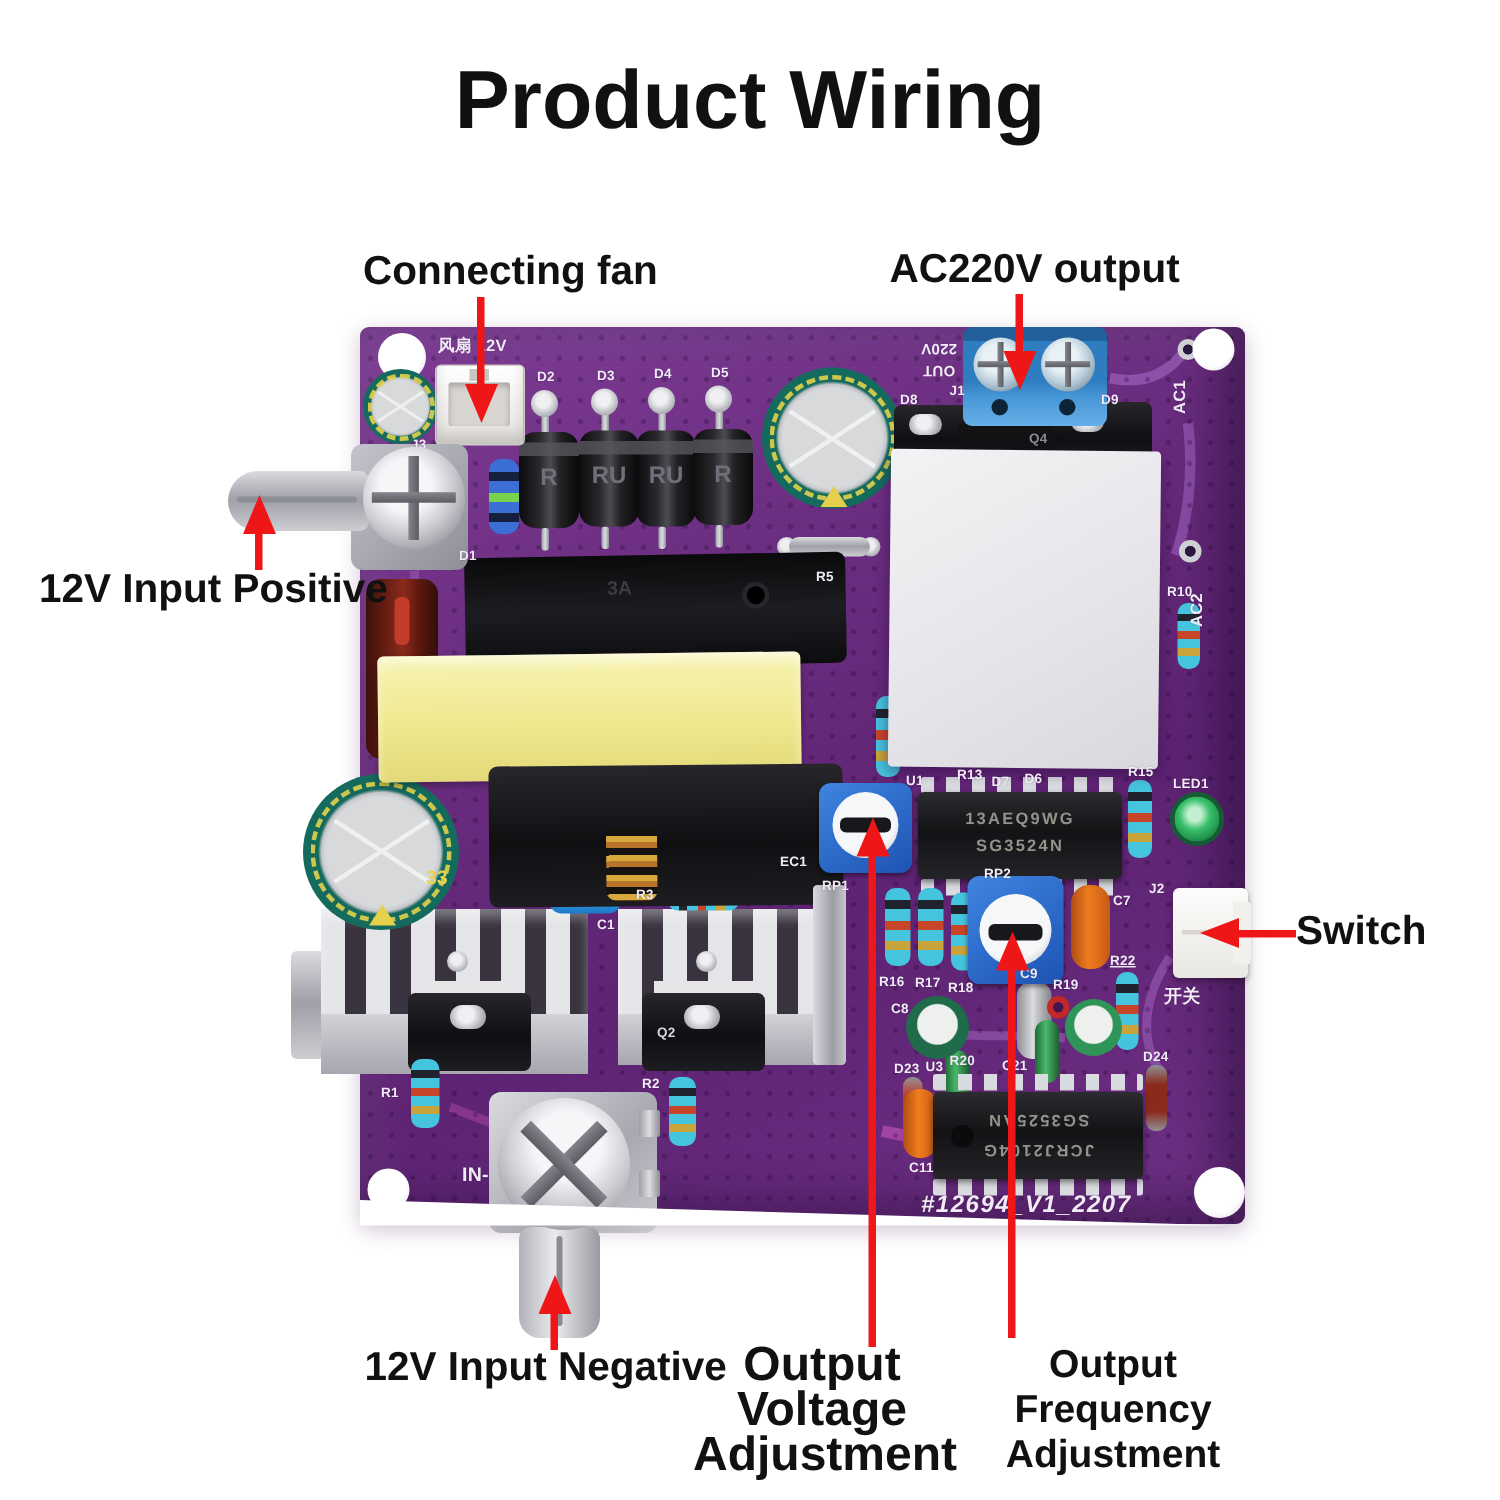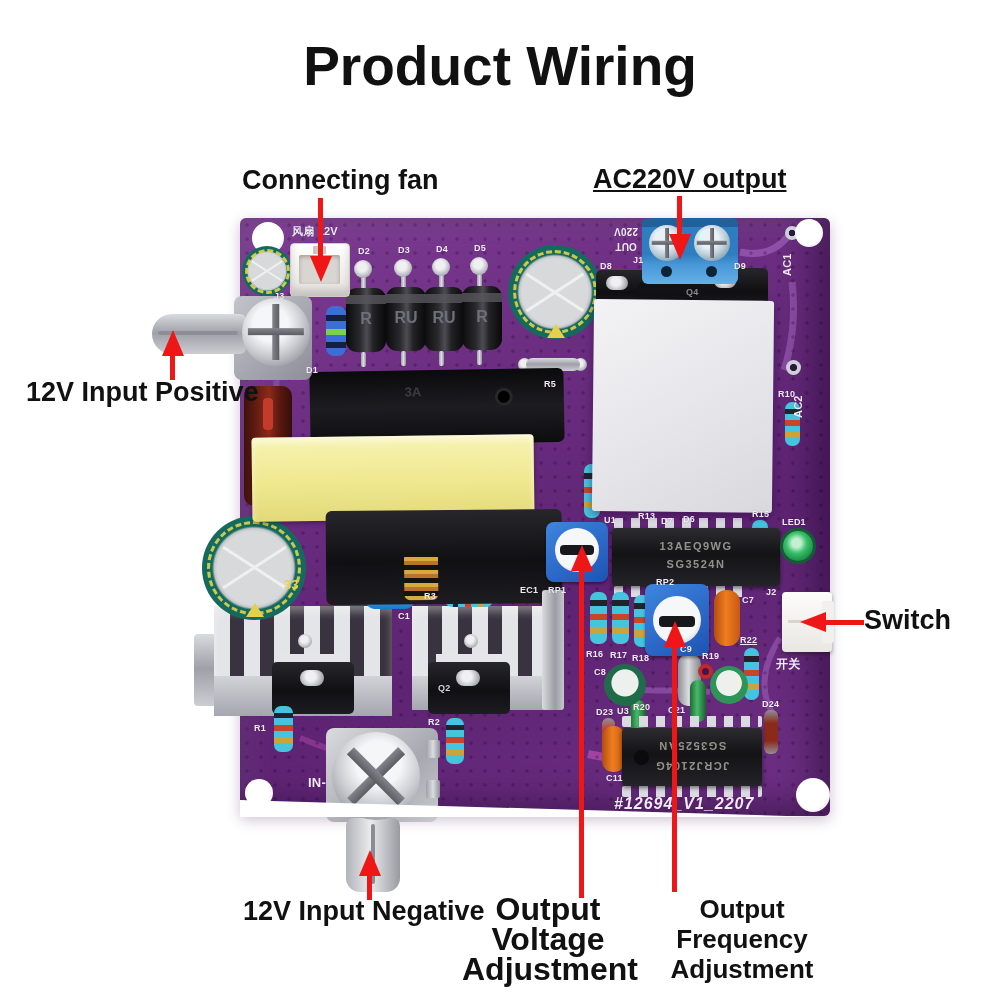--- a/index.html
+++ b/index.html
@@ -213,21 +213,21 @@
     <div class="sk" style="left:304px;top:162px;">R5</div>
 
     <div class="blackpart" style="left:70px;top:152px;width:254px;height:74px;border-radius:6px;transform:rotate(-1deg);background:linear-gradient(180deg,#0a0a0c,#1d1d21 50%,#0d0d10);">
       <div class="abs" style="left:95px;top:14px;color:#3b3b42;font-size:13px;font-weight:700;">3A</div>
       <div class="abs" style="left:188px;top:22px;width:12px;height:12px;border-radius:50%;background:#000;box-shadow:0 0 0 3px #26262b;"></div>
     </div>
     <div class="abs" style="left:12px;top:218px;width:282px;height:84px;border-radius:4px;transform:rotate(-.7deg);z-index:10;background:linear-gradient(180deg,#f7f3b2,#efe88f 55%,#e2d978);box-shadow:inset 0 5px 7px rgba(255,255,255,.55),0 2px 5px rgba(0,0,0,.35);"></div>
     <div class="blackpart" style="left:86px;top:292px;width:236px;height:94px;border-radius:6px;transform:rotate(-.5deg);z-index:10;">
       <div class="abs" style="left:78px;top:42px;width:34px;height:48px;border-radius:6px;background:repeating-linear-gradient(180deg,#151210 0 5px,#d8a93c 5px 9px,#b8742a 9px 13px);"></div>
     </div>
-    <div class="sk" style="left:280px;top:368px;">EC1</div>
+    <div class="sk" style="left:280px;top:352px;">EC1</div>
 
     <div class="abs" style="left:126px;top:374px;width:48px;height:17px;border-radius:9px;z-index:9;background:linear-gradient(180deg,#4ab4e8,#1c79c8);"></div>
     <div class="sk" style="left:158px;top:394px;">C1</div>
     <div class="sk" style="left:184px;top:374px;">R3</div>
     <div class="resh" style="left:205px;top:374px;width:48px;"></div>
 
     <div class="abs metal" style="left:-46px;top:416px;width:23px;height:72px;border-radius:4px;z-index:7;"></div>
     <div class="fins" style="left:-26px;top:388px;width:178px;height:74px;"></div>
     <div class="hbase" style="left:-26px;top:458px;width:178px;height:40px;"></div>
     <div class="fins" style="left:172px;top:388px;width:150px;height:74px;"></div>
@@ -275,21 +275,21 @@
     <div class="res" style="left:344px;top:246px;width:16px;height:54px;"></div>
     <div class="gcap" style="left:366px;top:252px;width:40px;height:40px;"></div>
     <div class="blackpart" style="left:410px;top:258px;width:26px;height:36px;"></div>
     <div class="blackpart" style="left:442px;top:258px;width:26px;height:36px;"></div>
     <div class="gcap" style="left:472px;top:252px;width:40px;height:40px;"></div>
     <div class="sk" style="left:398px;top:294px;">R13</div>
     <div class="sk" style="left:421px;top:299px;">D7</div>
     <div class="sk" style="left:443px;top:297px;">D6</div>
 
     <div class="pinrow" style="left:374px;top:300px;width:134px;"></div>
-    <div class="ic" style="left:372px;top:310px;width:156px;height:58px;padding-left:12px;">
+    <div class="ic" style="left:372px;top:310px;width:136px;height:58px;">
       <div class="t" style="top:12px;">13AEQ9WG</div>
       <div class="t" style="top:30px;text-align:center;">SG3524N</div>
     </div>
     <div class="pinrow" style="left:374px;top:368px;width:134px;"></div>
 
     <div class="sk" style="left:512px;top:292px;">R15</div>
     <div class="res" style="left:512px;top:302px;width:16px;height:52px;"></div>
     <div class="sk" style="left:542px;top:300px;">LED1</div>
     <div class="abs" style="left:540px;top:310px;width:36px;height:36px;border-radius:50%;z-index:10;border:3px solid #155c34;box-sizing:border-box;background:radial-gradient(circle at 45% 40%,#c4f0d2 0 18%,#39c06a 42%,#1d8f4a 72%,#0f6b38);"></div>
 
@@ -346,21 +346,21 @@
 
     <div class="sk" style="left:374px;top:578px;font-size:16px;letter-spacing:1px;font-style:italic;z-index:13;">#12694_V1_2207</div>
   </div>
 
   <div class="wedge" style="left:240px;top:800px;border-bottom:17px solid #fff;border-right:580px solid transparent;"></div>
 
   <div class="callout" style="left:242px;top:165px;">Connecting fan</div>
   <div class="aline" style="left:318px;top:198px;width:5px;height:60px;"></div>
   <div class="ah down" style="left:310px;top:256px;"></div>
 
-  <div class="callout" style="left:593px;top:164px;text-decoration:underline;">AC220V output</div>
+  <div class="callout" style="left:593px;top:164px;">AC220V output</div>
   <div class="aline" style="left:677px;top:196px;width:5px;height:40px;"></div>
   <div class="ah down" style="left:669px;top:234px;"></div>
 
   <div class="callout" style="left:26px;top:377px;">12V Input Positive</div>
   <div class="ah up" style="left:162px;top:330px;"></div>
   <div class="aline" style="left:170px;top:354px;width:5px;height:26px;"></div>
 
   <div class="callout" style="left:864px;top:605px;">Switch</div>
   <div class="ah left" style="left:800px;top:612px;"></div>
   <div class="aline" style="left:824px;top:620px;width:40px;height:5px;"></div>

